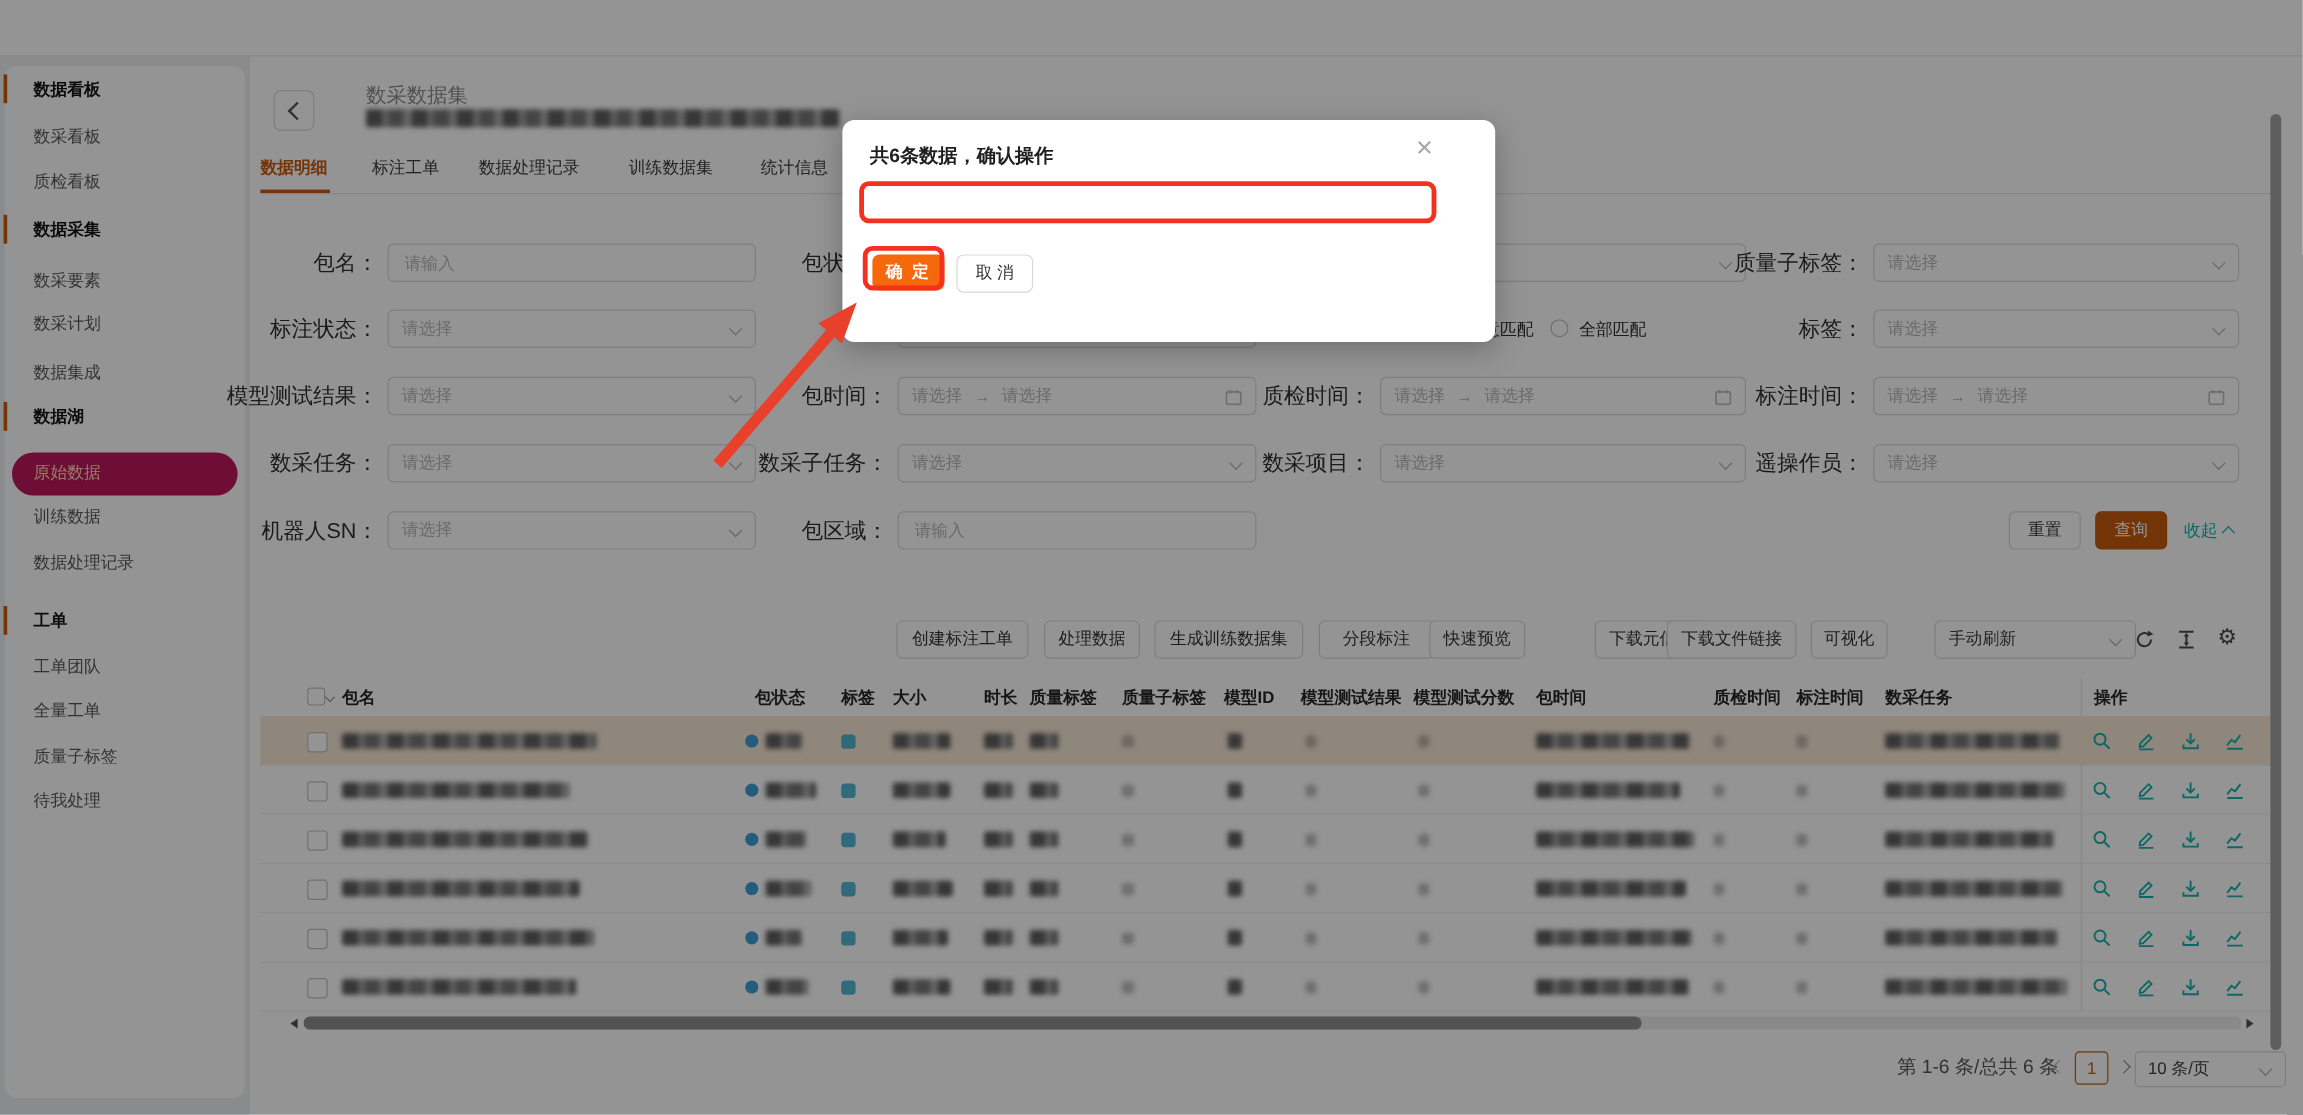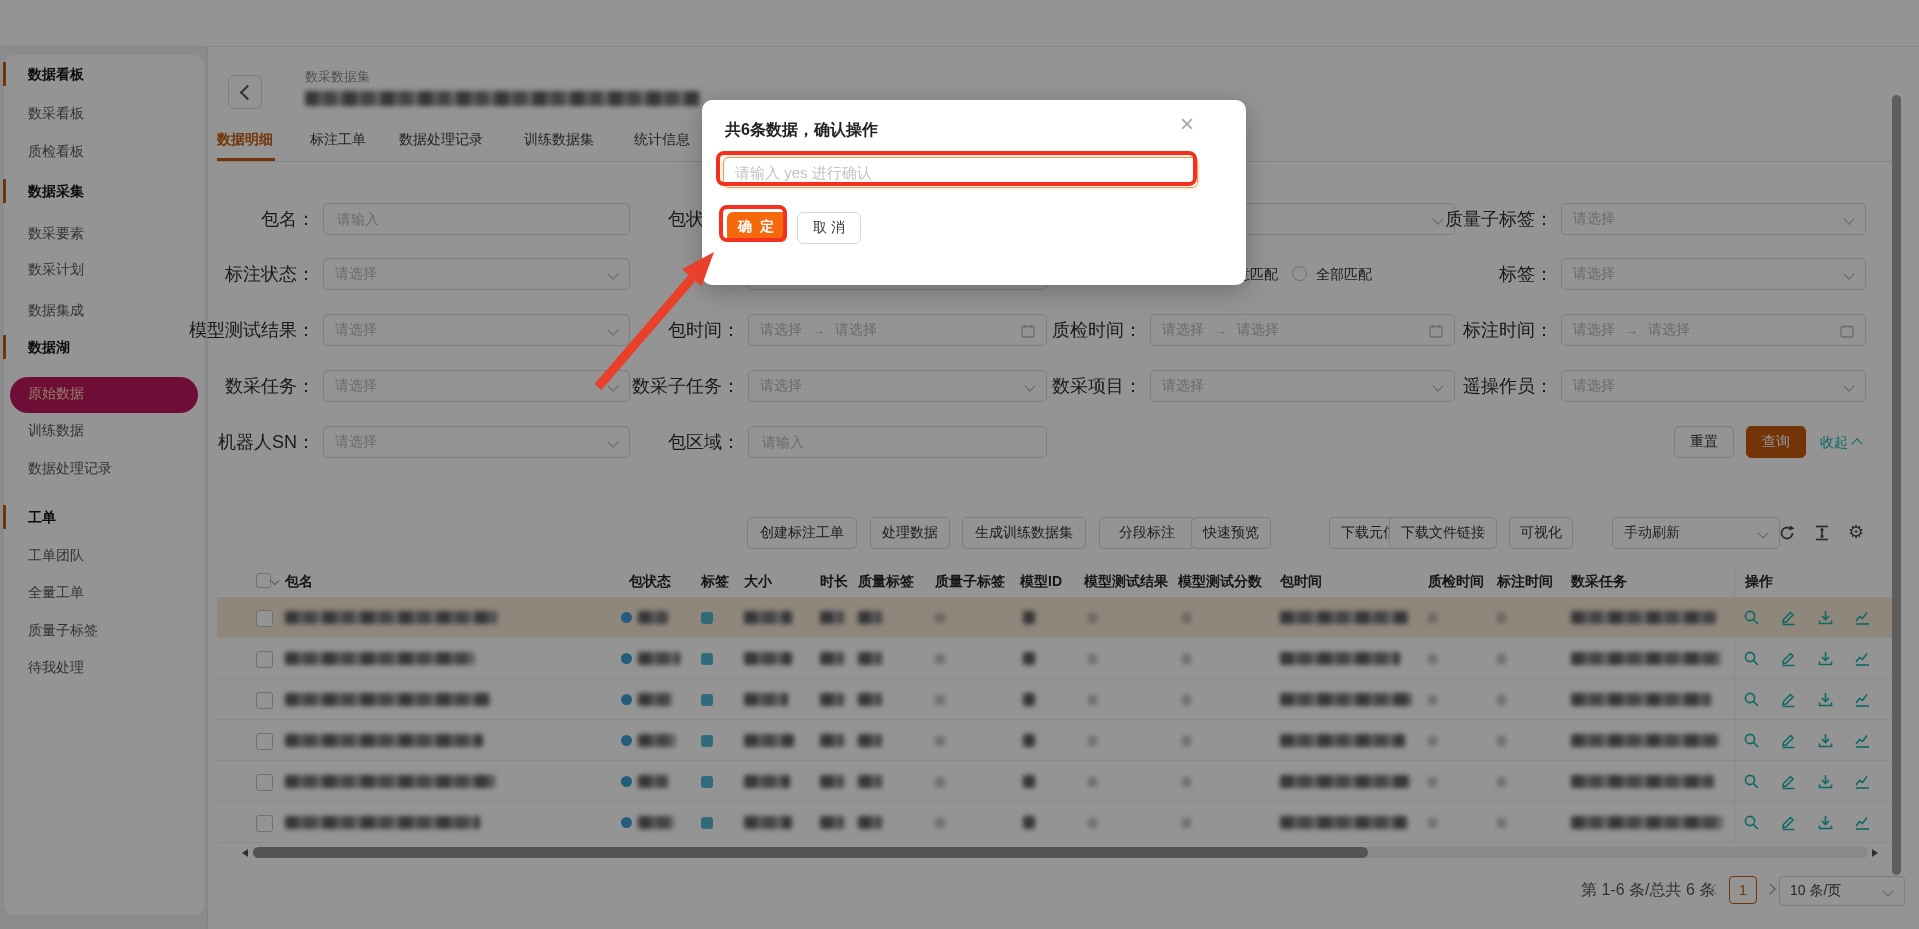--- a/index.html
+++ b/index.html
@@ -28,21 +28,21 @@
   .content-card{left:207px;top:47px;width:1712px;height:882px;background:#fff;z-index:1;}
   .vdiv{left:207px;top:47px;width:1px;height:882px;background:#e6e6e6;z-index:2;}
   .sb-header{left:28px;font-size:14px;font-weight:700;color:#141414;z-index:3;}
   .sb-bar{left:3px;width:3px;height:24px;background:#c65a0e;z-index:3;}
   .sb-item{left:28px;font-size:14px;color:#595959;z-index:3;}
   .sb-pill{left:10px;top:377px;width:188px;height:36px;background:#be185d;border-radius:18px;z-index:3;}
   .sb-pill span{position:absolute;left:18px;top:8px;color:#ffd9b3;font-size:14px;}
   
   .back-btn{left:228px;top:75px;width:34px;height:34px;border:1px solid #d9d9d9;border-radius:6px;background:#fff;z-index:3;}
   .chev-l{position:absolute;left:13px;top:11px;width:9px;height:9px;border-left:2px solid #555;border-bottom:2px solid #555;transform:rotate(45deg);}
-  .crumb{left:305px;top:68px;font-size:13px;color:#8c8c8c;z-index:3;}
+  .crumb{left:305px;top:68px;font-size:17px;color:#8c8c8c;z-index:3;}
   .blur{background:repeating-linear-gradient(90deg,#5e5e5e 0 13px,#9d9d9d 13px 19px,#757575 19px 31px,#ababab 31px 38px);
         border-radius:2px;filter:blur(2.4px);}
   .title-blur{left:305px;top:91px;width:395px;height:15px;z-index:3;}
   .tab{top:131px;font-size:14px;color:#3c3c3c;z-index:3;}
   .tab.active{color:#c65a0e;font-weight:700;}
   .tab-underline{left:217px;top:158px;width:58px;height:3px;background:#c65a0e;z-index:3;}
   .tab-border{left:217px;top:161px;width:1676px;height:1px;background:#e4e4e4;z-index:3;}
   
   .lbl{height:32px;line-height:32px;font-size:18px;color:#303030;text-align:right;width:150px;z-index:3;}
   .ctrl{height:32px;border:1px solid #d9d9d9;border-radius:5px;background:#fff;display:flex;align-items:center;
@@ -556,21 +556,20 @@
 <div class="abs pg-chev" style="left:1766px;border-right:1.5px solid #8c8c8c;border-top:1.5px solid #8c8c8c;transform:rotate(45deg);"></div>
 <div class="pg-size" style="left:1779px;width:90px;">
   <span>10 条/页</span>
   <span class="caret" style="top:10px;"></span>
 </div>
 
 <div class="abs mask"></div>
 <div class="abs modal">
   <div class="modal-title">共6条数据，确认操作</div>
   <div class="modal-close">×</div>
-  <input class="modal-input" placeholder="请输入 yes 进行确认" style="">
   <div class="modal-ok">确 定</div>
   <div class="modal-cancel">取 消</div>
 </div>
 
 <div class="abs anno" style="left:716px;top:151px;width:481px;height:35px;"></div>
 <div class="abs anno" style="left:719px;top:205px;width:68px;height:37px;"></div>
 
 <svg class="abs arrow-svg">
   <line x1="598" y1="387" x2="692" y2="278" stroke="#e8402a" stroke-width="9"></line>
   <polygon points="714,252 701.6,286.3 682,269.3" fill="#e8402a"></polygon>

